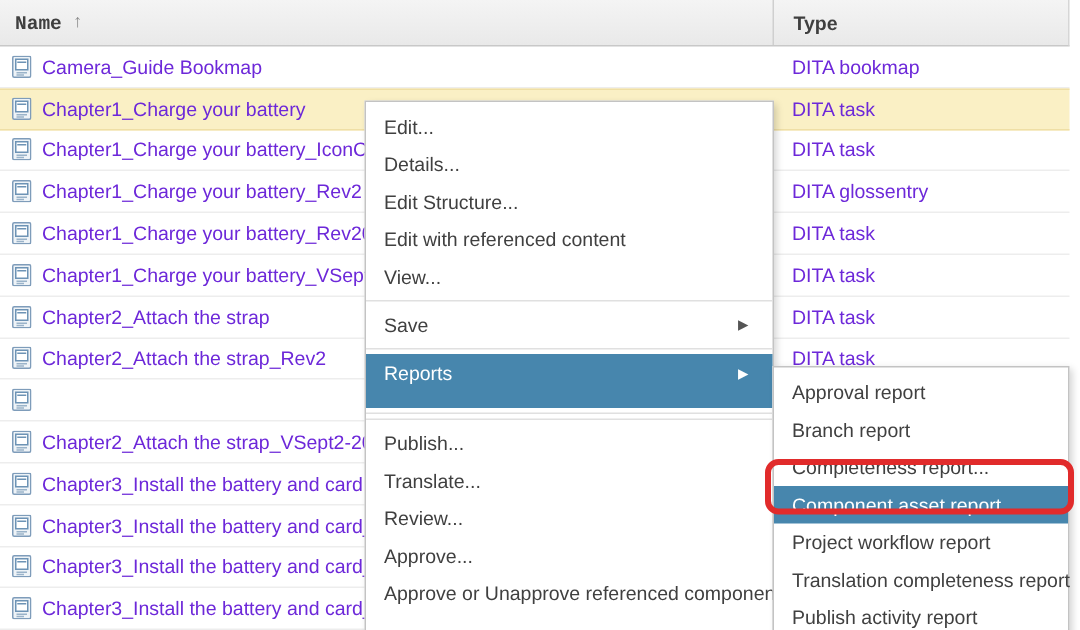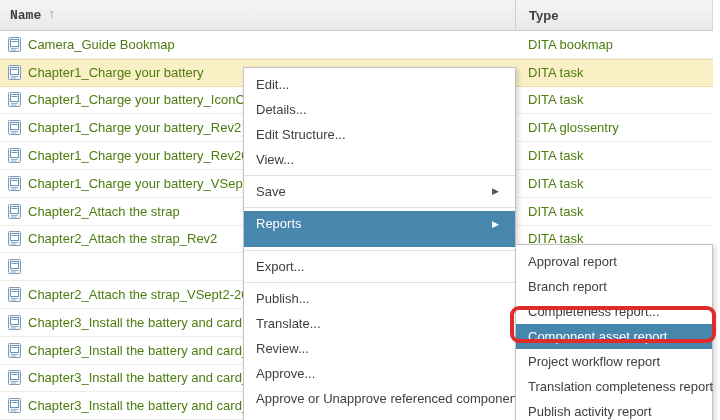--- a/index.html
+++ b/index.html
@@ -11,21 +11,21 @@
   .table{position:absolute;left:0;top:0;width:713px;height:420px;}
   .thead{display:flex;height:31px;box-sizing:border-box;
          background:linear-gradient(#f4f4f4,#e9e9e9);
          border-bottom:1px solid #c8c8c8;border-right:1px solid #d6d6d6;}
   .th{display:flex;align-items:center;font-weight:bold;font-size:13px;color:#3f3f3f;}
   .th-name{width:515px;padding-left:10px;box-sizing:border-box;font-family:Liberation Mono, monospace;}
   .th-type{flex:1;padding-left:13px;border-left:1px solid #cfcfcf;box-sizing:border-box;}
   .sort{margin-left:7px;color:#8a8a8a;font-size:12px;}
 
   .row{display:flex;align-items:center;height:27.8px;box-sizing:border-box;
-       border-bottom:1px solid #ededed;font-size:13px;color:#4d7c0f;}
+       border-bottom:1px solid #ededed;font-size:13px;color:#6d28d9;}
   .row .cell-name{width:515px;display:flex;align-items:center;padding-left:8px;
        box-sizing:border-box;white-space:nowrap;overflow:hidden;}
   .row .cell-type{flex:1;padding-left:13px;white-space:nowrap;overflow:hidden;}
   .row .ficon{flex:0 0 auto;margin-right:7px;display:inline-flex;}
   .row.selected{border-top:1px solid #efdfa5;border-bottom:1px solid #efdfa5;}
 
   
   .menu{position:absolute;left:243px;top:67px;width:273px;height:360px;
         background:#ffffff;border:1px solid #c3c3c3;box-sizing:border-box;
         box-shadow:2px 2px 5px rgba(0,0,0,.18);padding-top:4px;z-index:10;}
@@ -269,27 +269,27 @@
           </div>
           <div class="cell-type"></div>
         </div>
       </div>
   </div>
 
   <div class="menu" id="context-menu">
       <div class="menu-item"><span>Edit...</span></div>
       <div class="menu-item"><span>Details...</span></div>
       <div class="menu-item"><span>Edit Structure...</span></div>
+      <div class="menu-item"><span>Edit with referenced content</span></div>
       <div class="menu-item"><span>View...</span></div>
       <div class="menu-sep"></div>
       <div class="menu-item"><span>Save</span><span class="arrow">▶</span></div>
       <div class="menu-sep"></div>
       <div class="menu-item" style="background: rgb(71, 134, 173); color: rgb(255, 255, 255); height: 36px; line-height: 26px;"><span>Reports</span><span class="arrow" style="color: rgb(255, 255, 255);">▶</span></div>
       <div class="menu-sep"></div>
-      <div class="menu-item"><span>Export...</span></div>
       <div class="menu-sep"></div>
       <div class="menu-item"><span>Publish...</span></div>
       <div class="menu-item"><span>Translate...</span></div>
       <div class="menu-item"><span>Review...</span></div>
       <div class="menu-item"><span>Approve...</span></div>
       <div class="menu-item"><span>Approve or Unapprove referenced components...</span></div>
     </div>
 
   <div class="submenu" id="reports-submenu">
       <div class="menu-item"><span>Approval report</span></div>

